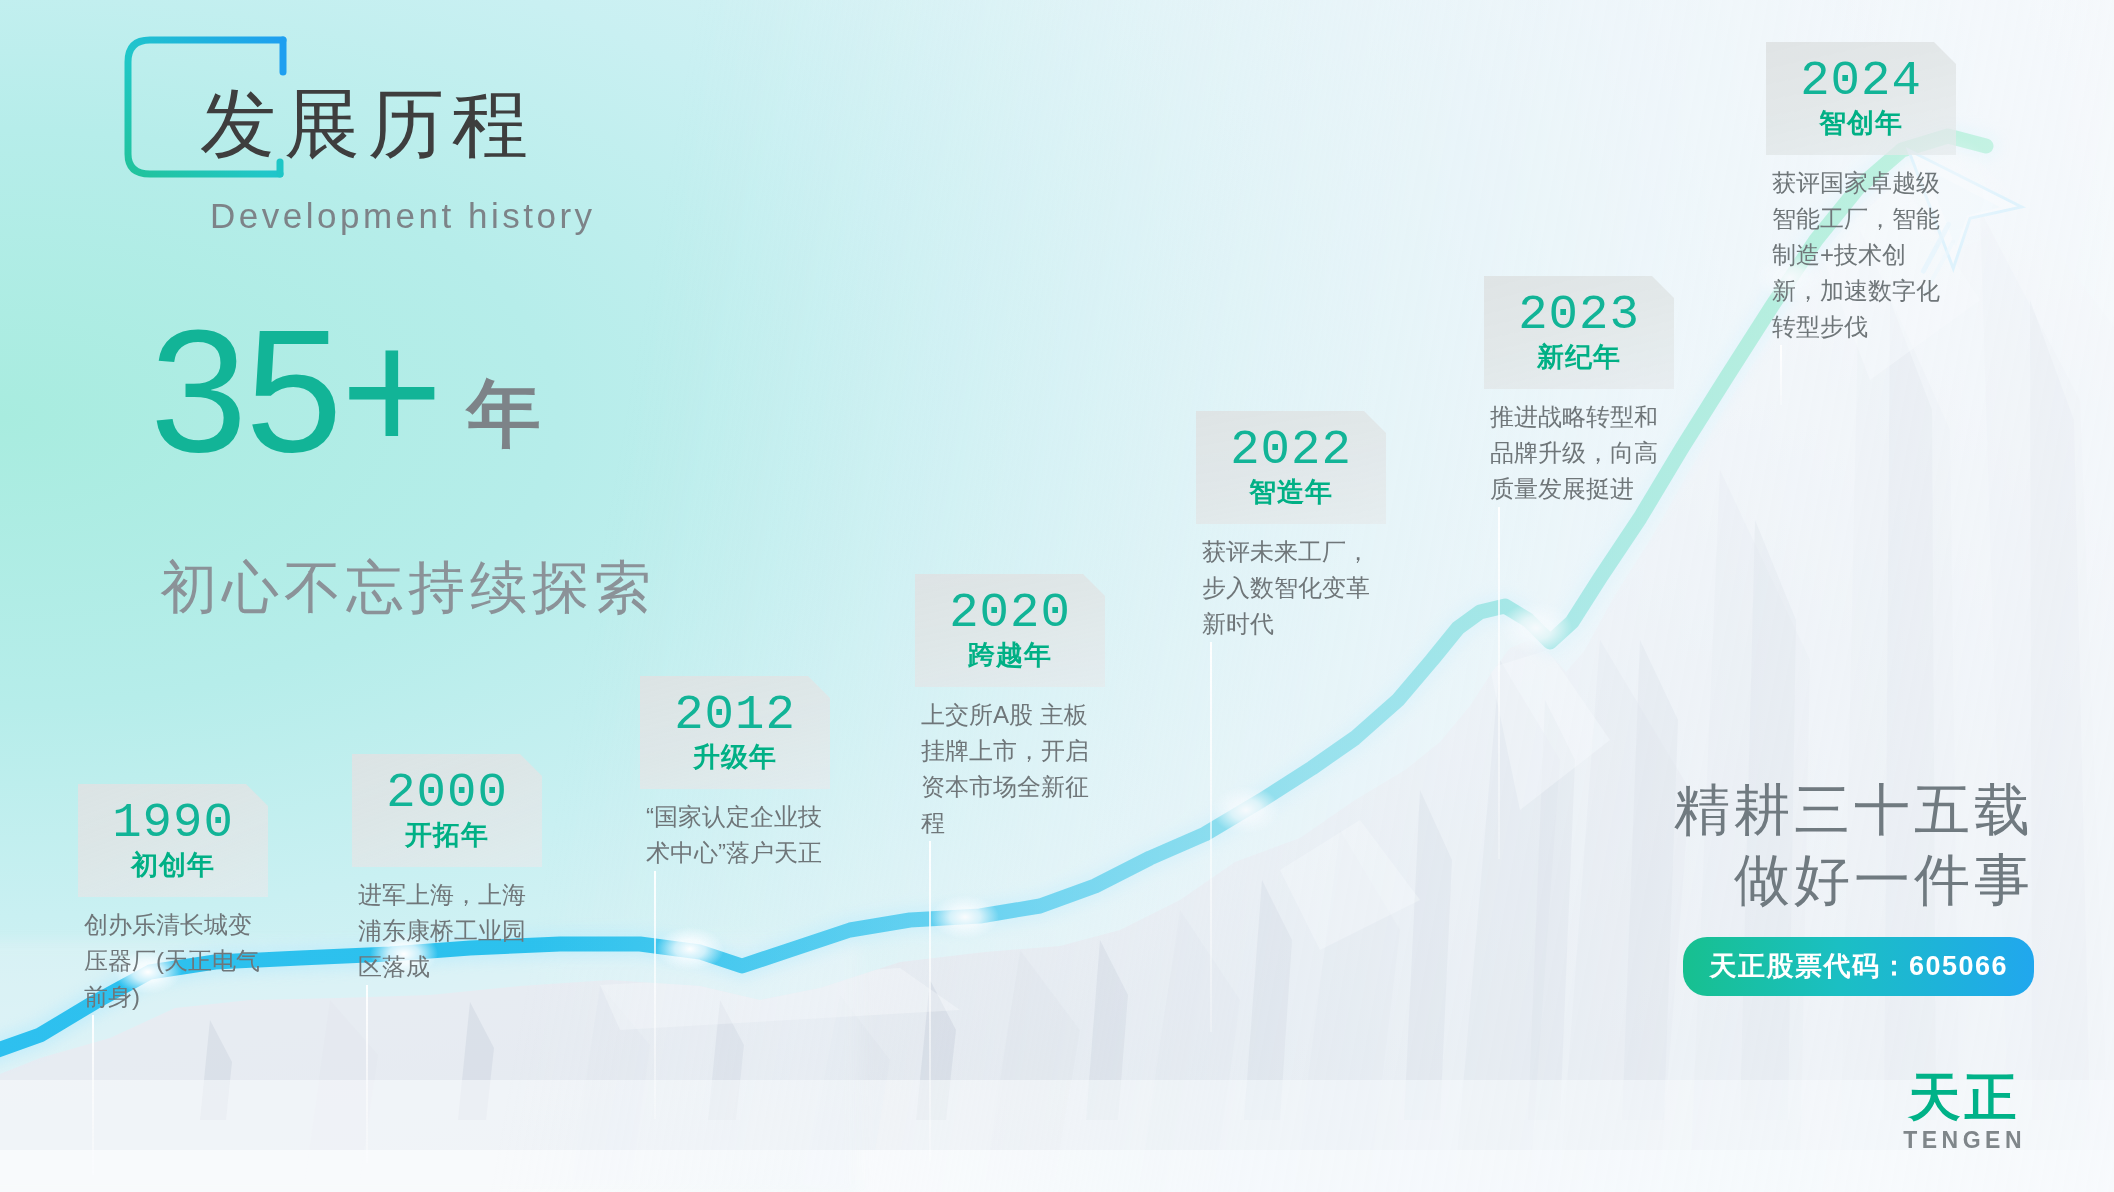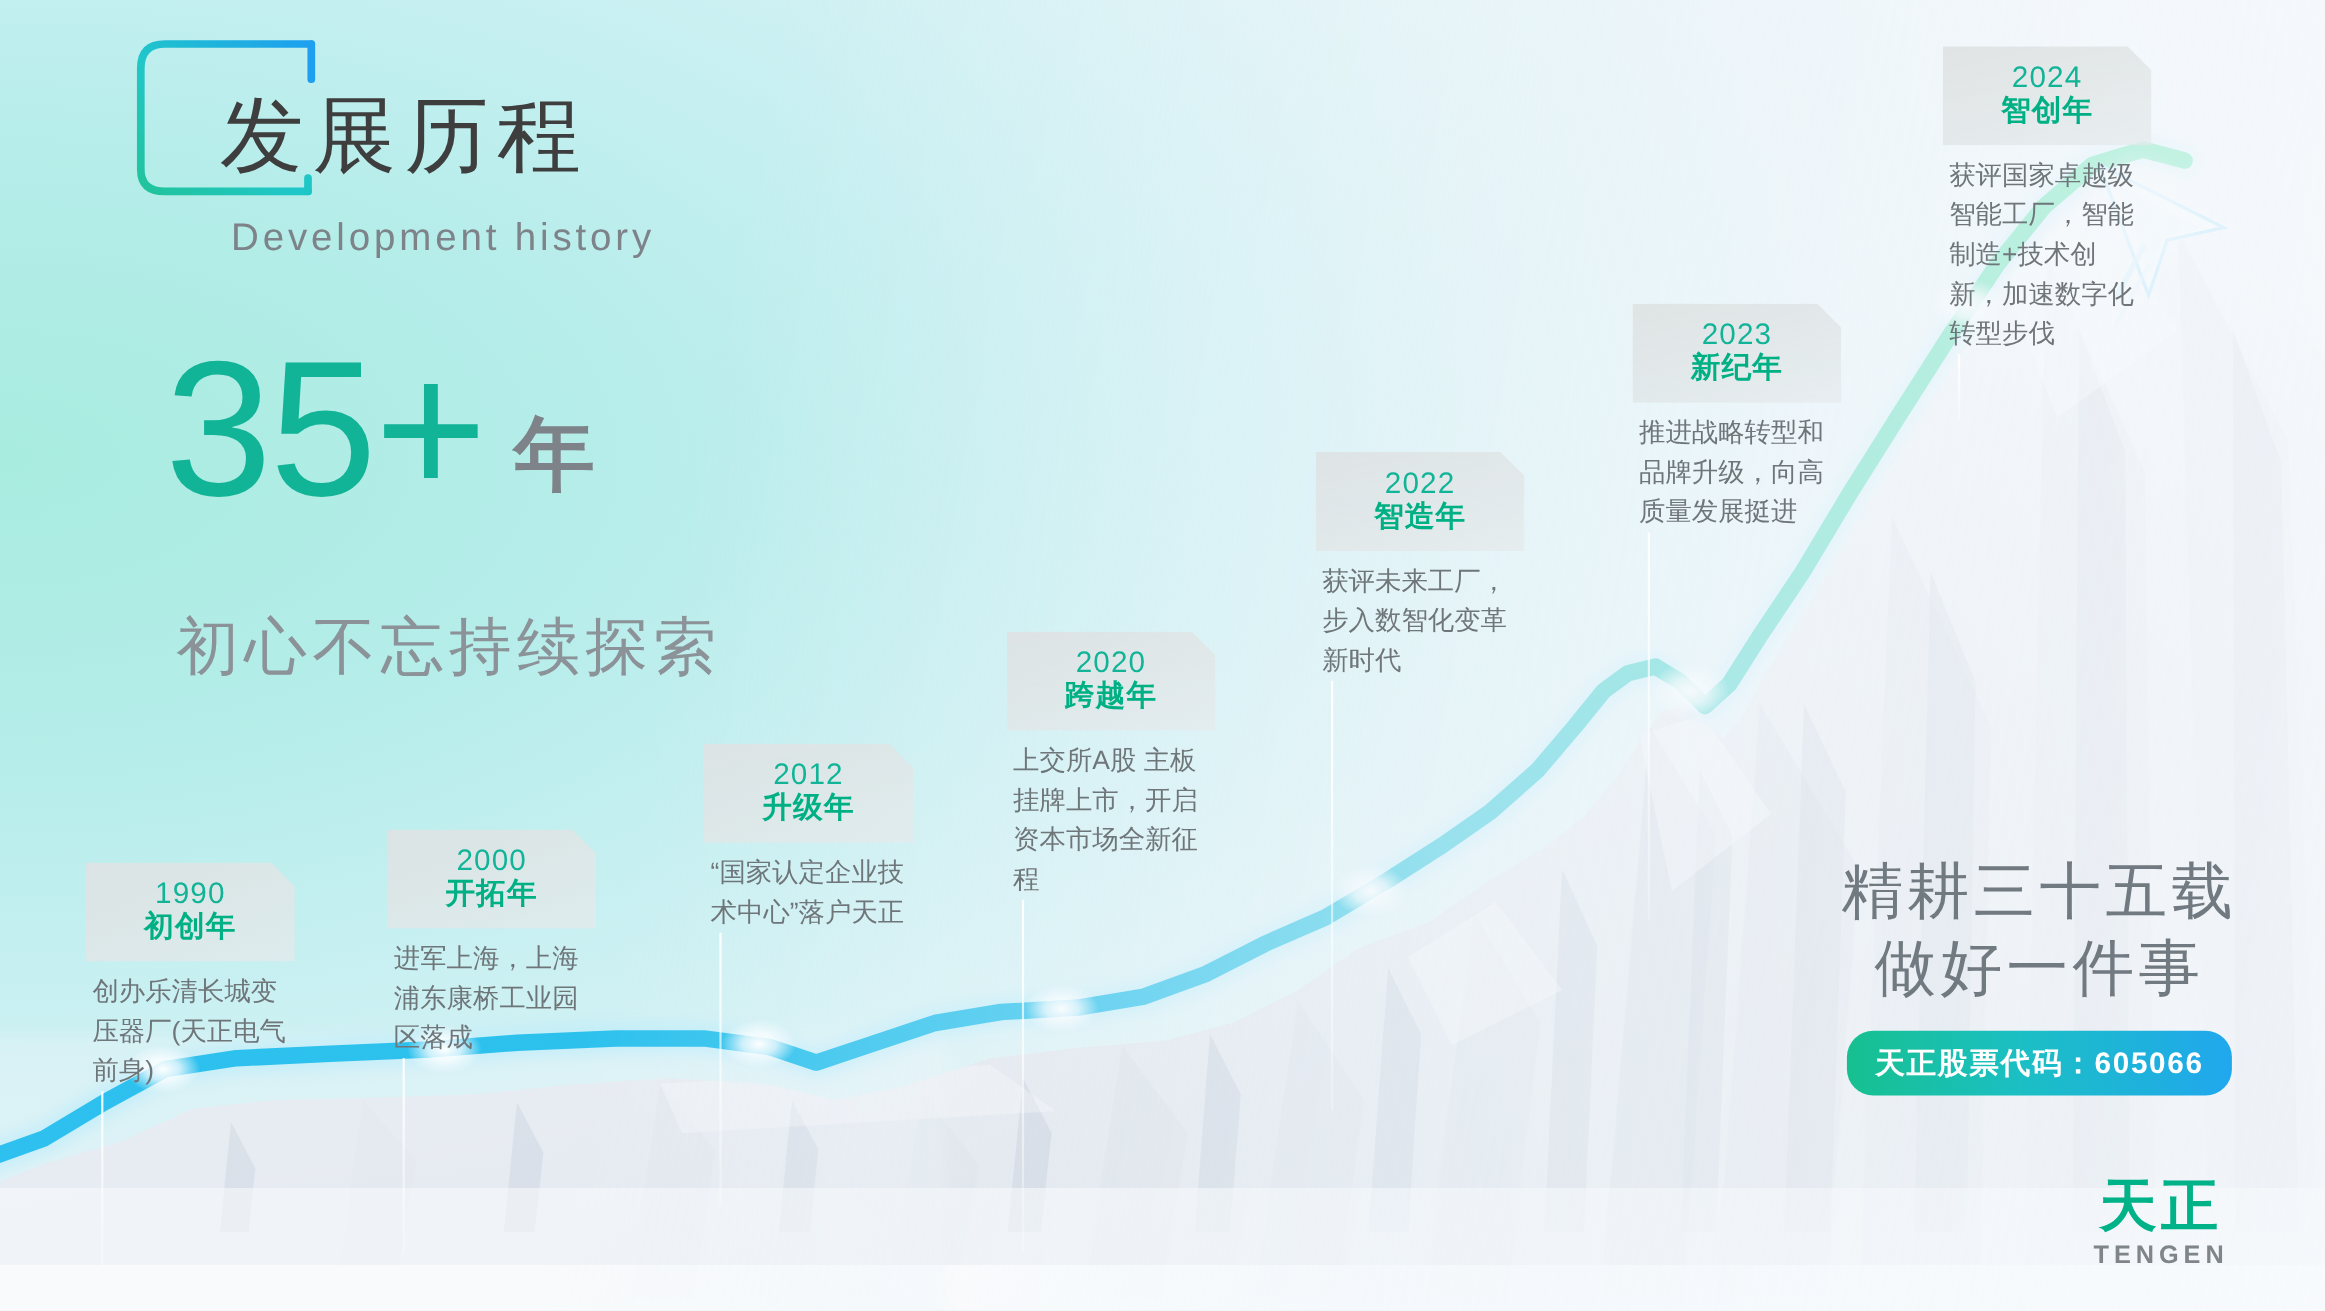--- a/index.html
+++ b/index.html
@@ -59,39 +59,40 @@
   }
   .card .panel{
     position:relative;
     background:linear-gradient(160deg, rgba(222,226,227,.92) 0%, rgba(224,229,230,.86) 45%, rgba(229,234,236,.72) 100%);
     -webkit-clip-path:polygon(0 0, calc(100% - 22px) 0, 100% 22px, 100% 100%, 0 100%);
     clip-path:polygon(0 0, calc(100% - 22px) 0, 100% 22px, 100% 100%, 0 100%);
     padding:14px 12px 16px 12px;
     text-align:center;
   }
   .card .year{
-    font-size:27px; color:#12b497; line-height:1.05; font-weight:400;
+    font-size:49px; color:#12b497; line-height:1.05; font-weight:400;
     letter-spacing:1px;
+    font-family:Liberation Mono, monospace;
   }
   .card .tag{
     font-size:27px; color:#00b085; font-weight:700; line-height:1.15;
     letter-spacing:1px; margin-top:1px;
   }
   .card .desc{
     font-size:24px; color:#6f7679; line-height:1.5; text-align:left;
     padding:10px 6px 0 6px;
   }
   .card .stem{
     position:absolute; left:14px; top:100%; width:2px;
     background:linear-gradient(180deg, rgba(255,255,255,.95), rgba(255,255,255,.25));
   }
 
   
   .slogan{
-    position:absolute; right:80px; top:775px; z-index:8; text-align:center;
+    position:absolute; right:80px; top:775px; z-index:8; text-align:right;
   }
   .slogan .line{
     font-size:56px; color:#707a80; letter-spacing:4px; line-height:1.25;
     white-space:nowrap; font-weight:400;
   }
   .stock{
     display:inline-block; margin-top:22px;
     padding:11px 26px 12px 26px; border-radius:24px;
     background:linear-gradient(90deg,#17c08f 0%, #1bbfc4 45%, #21a7ee 100%);
     color:#fff; font-size:27px; letter-spacing:1.5px; font-weight:700;

